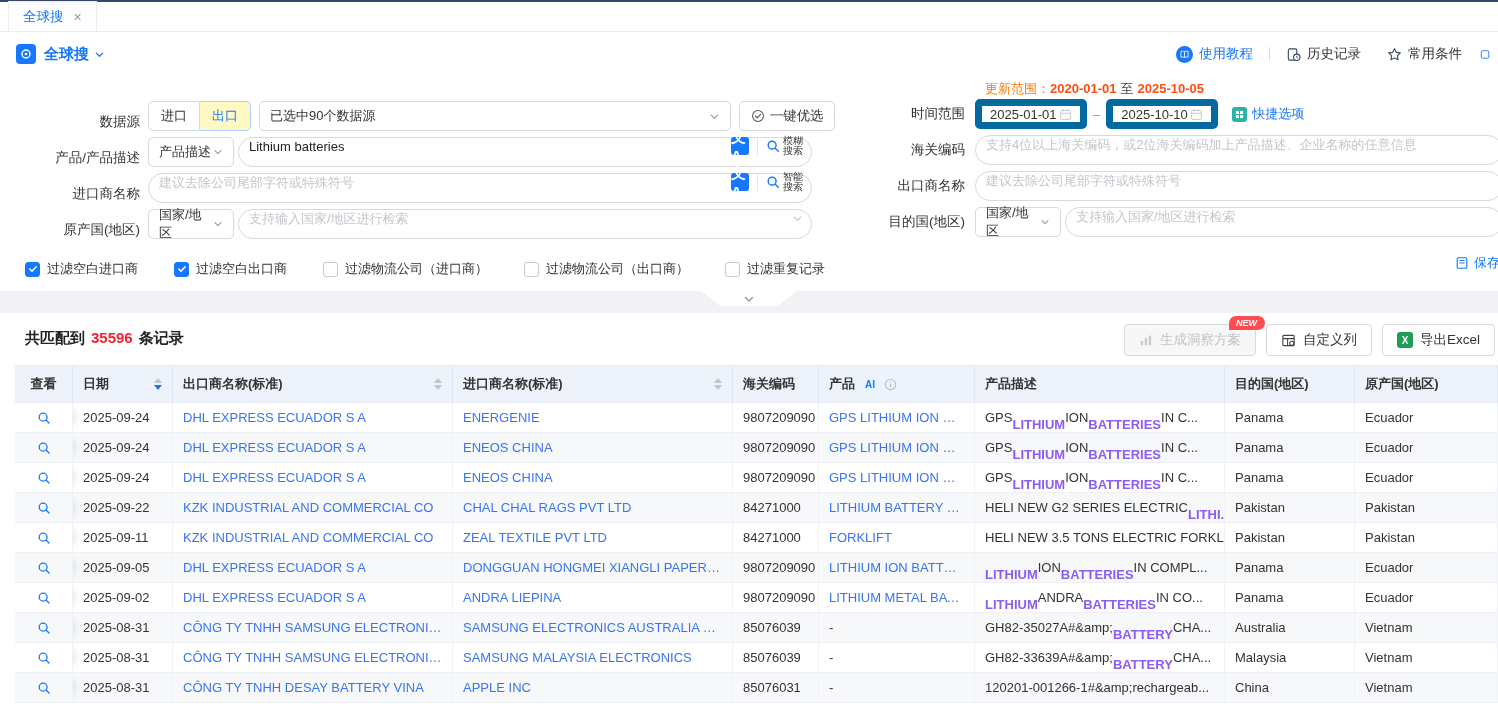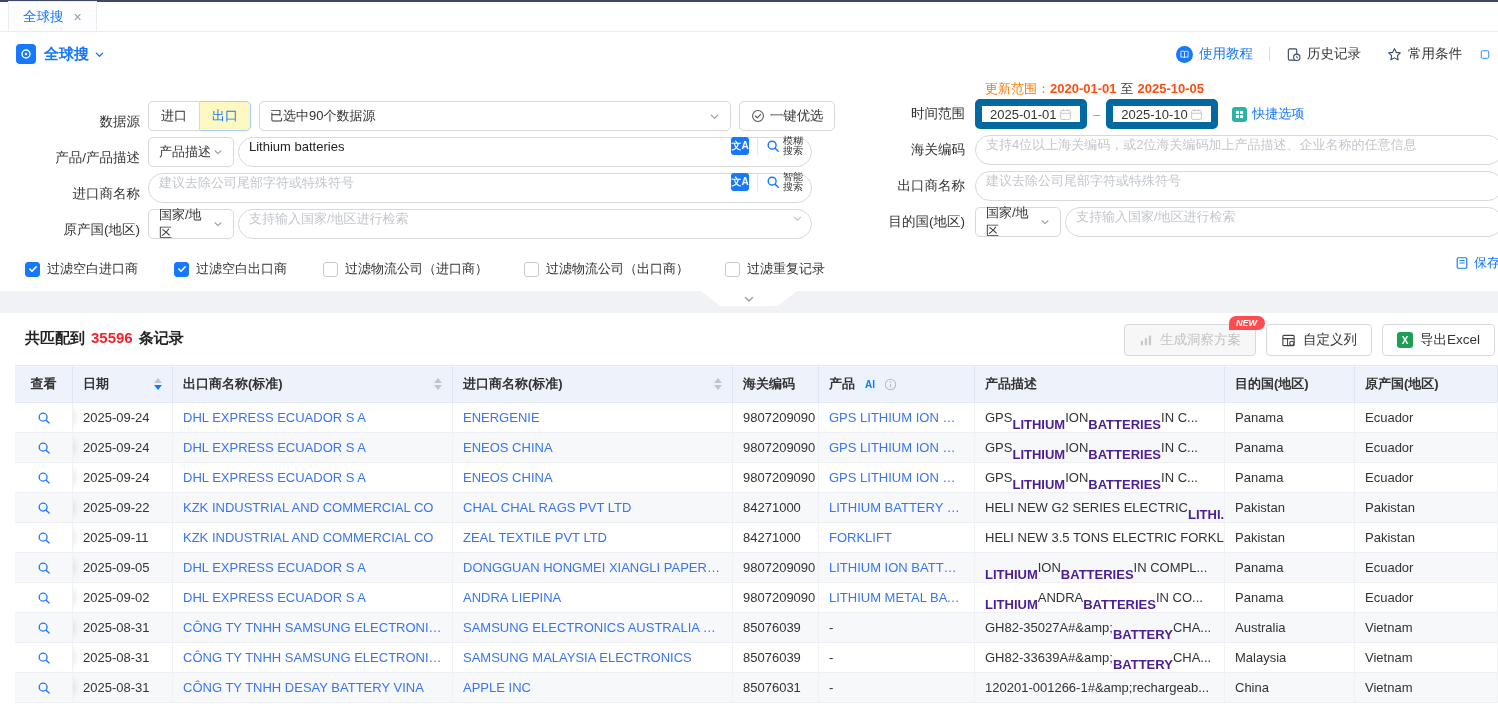--- a/index.html
+++ b/index.html
@@ -37,21 +37,21 @@
   .seg.first { border-radius:5px 0 0 5px; }
   .seg.sel { border-radius:0 5px 5px 0; background:#fef9c3; color:#1677ff; border-color:#a8cdff; border-left:none; }
   .sel-box { height:30px; border:1px solid #d9d9d9; border-radius:5px; background:#fff; display:flex; align-items:center; padding:0 10px; color:#333; }
   .sel-box .chev { margin-left:auto; color:#9aa0ad; display:flex; }
   .ds-select { width:472px; margin-left:8px; }
   .btn-opt { height:30px; margin-left:8px; display:flex; align-items:center; gap:5px; padding:0 11px; border:1px solid #d9d9d9; border-radius:5px; background:#fff; cursor:pointer; color:#333; }
   .type-select { width:86px; flex:none; }
   .inwrap { height:30px; border:1px solid #d9d9d9; border-radius:15px; background:#fff; display:flex; align-items:center; padding:0 8px 12px 10px; margin-left:4px; }
   .inwrap input { border:none; outline:none; flex:1; font-size:13px; color:#222; font-family:inherit; background:transparent; min-width:0; }
   .inwrap input::placeholder { color:#c2c6cc; }
-  .trans-ic { width:18px; height:18px; border-radius:3px; background:#1677ff; color:#fff; font-size:10px; font-weight:bold; display:flex; align-items:center; justify-content:center; flex:none; }
+  .trans-ic { width:18px; height:18px; border-radius:3px; background:#1677ff; color:#fff; font-size:15px; font-weight:bold; display:flex; align-items:center; justify-content:center; flex:none; }
   .vdiv { width:1px; height:18px; background:#e5e5e5; margin:0 8px; flex:none; }
   .search-mode { display:flex; align-items:center; gap:3px; color:#1677ff; cursor:pointer; flex:none; }
   .search-mode .two-line { font-size:10px; line-height:10px; color:#333; }
   .date-box { width:112px; height:30px; border:7px solid #0369a1; border-radius:5px; display:flex; align-items:center; padding:0 8px; color:#333; background:#fff; }
   .date-box .cal { margin-left:auto; display:flex; }
   .dash { margin:0 6px; color:#999; }
   .quick { display:flex; align-items:center; gap:5px; margin-left:14px; color:#1677ff; cursor:pointer; }
   .quick-ic { width:15px; height:15px; border-radius:3px; background:#2bb3a3; display:flex; align-items:center; justify-content:center; }
   .update-range { position:absolute; left:985px; top:4px; font-size:13px; color:#ff7a00; white-space:nowrap; }
   .update-range b { color:#ff4d0f; }
@@ -87,21 +87,21 @@
   .info-ic { margin-left:5px; display:flex; color:#b6bcc6; }
   .c0{width:58px;flex:none;} .c1{width:100px;flex:none;} .c2{width:280px;flex:none;}
   .c3{width:280px;flex:none;gap:6px;} .c4{width:86px;flex:none;} .c5{width:156px;flex:none;}
   .c6{width:250px;flex:none;} .c7{width:130px;flex:none;} .c8{flex:1;min-width:0;}
   .trow { display:flex; height:30px; background:#fff; border-bottom:1px solid #eef0f5; }
   .trow.striped { background:#f7f8fa; }
   .td { display:flex; align-items:center; padding:0 10px; border-right:1px solid #f0f2f6; white-space:nowrap; overflow:hidden; font-size:13px; color:#333; }
   .td.center { justify-content:center; }
   .td.viewcell { box-shadow:8px 0 8px -8px rgba(0,0,0,0.18); cursor:pointer; color:#1677ff; }
   .td a, .link { color:#3875f6; text-decoration:none; cursor:pointer; overflow:hidden; text-overflow:ellipsis; }
-  .hl { color:#4c1d95; font-weight:bold;margin-top:13px; }
+  .hl { color:#8b5cf6; font-weight:bold;margin-top:13px; }
 </style>
 </head>
 <body>
 
 <div class="page">
   <div class="topline"></div>
 
   <div class="tabbar">
     <div class="tab">
       <span>全球搜</span>

